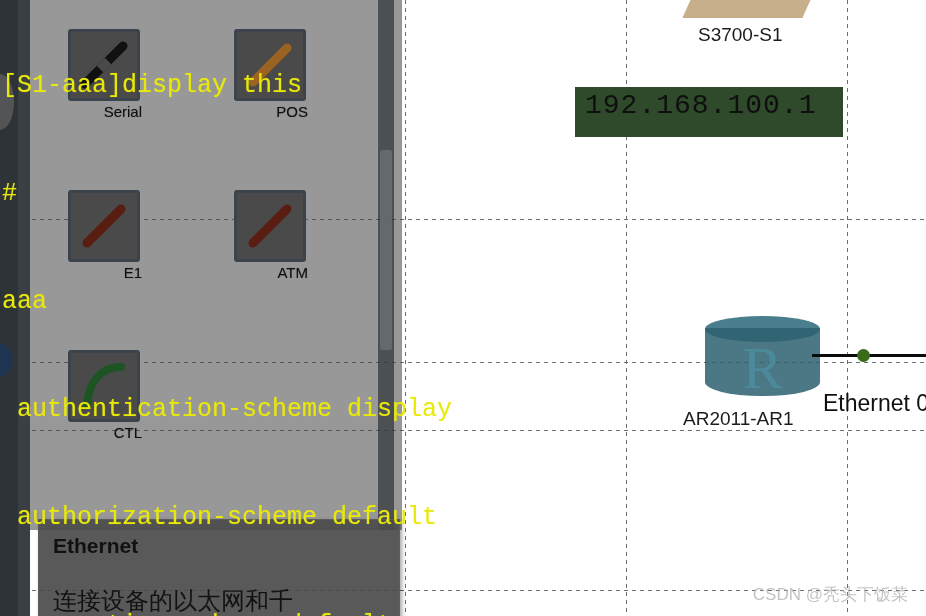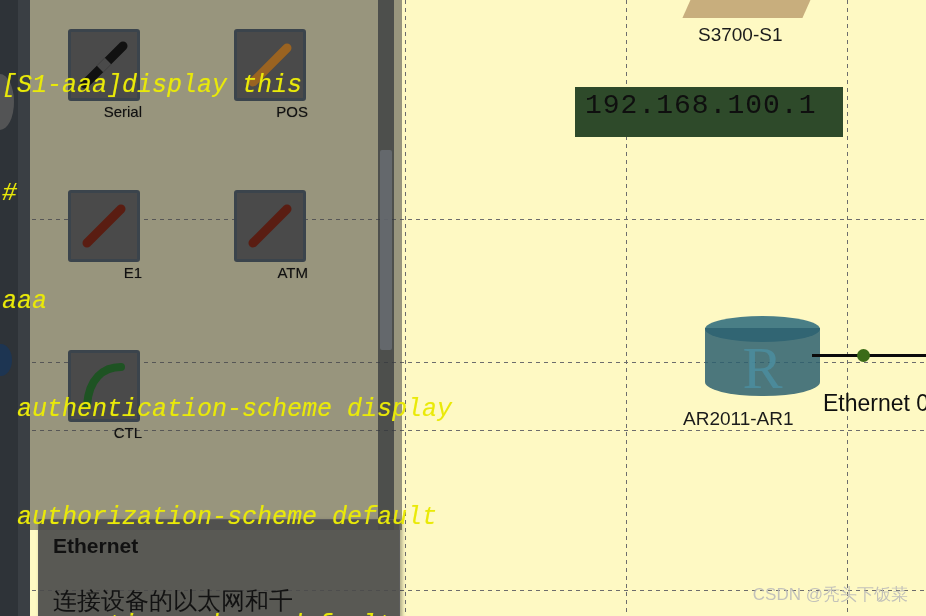--- a/index.html
+++ b/index.html
@@ -2,21 +2,21 @@
 <html><head>
 <meta charset="utf-8">
 <style>
   html,body{margin:0;padding:0;}
   body{
     width:926px;height:616px;overflow:hidden;position:relative;
     background:#414141;
     font-family:"Liberation Sans",sans-serif;
   }
   
-  #canvas{position:absolute;inset:0;background:#fef9c3;overflow:hidden;}
+  #canvas{position:absolute;inset:0;background:#ffffff;overflow:hidden;}
   .gl-v,.gl-h{position:absolute;}
   .gl-v{width:1px;top:0;bottom:0;
     background-image:linear-gradient(to bottom,#6d6d6d 0 4px,transparent 4px 8px);
     background-size:1px 8px;}
   .gl-h{height:1px;left:0;right:0;
     background-image:linear-gradient(to right,#6d6d6d 0 4px,transparent 4px 8px);
     background-size:8px 1px;}
 
   
   #left-strip{position:absolute;left:0;top:0;width:18px;height:616px;background:#2e3338;}
@@ -60,21 +60,21 @@
   #tooltip .tt-body{position:absolute;left:14px;top:50px;width:340px;font-size:24px;color:#121212;line-height:30px;margin-top:16px;}
 
   
   #cli{
     position:absolute;left:0;top:-4px;width:926px;height:620px;
     font-family:"Liberation Mono","DejaVu Sans Mono",monospace;
     font-size:25px;line-height:36px;color:#e9e909;
     white-space:pre;
     text-shadow:0 0 1px rgba(255,255,0,.35);
   }
-  #cli .ln{position:relative;height:36px;padding-left:2px;font-style:italic;}
+  #cli .ln{position:relative;height:36px;padding-left:2px;}
 
   
   #watermark{position:absolute;right:18px;bottom:10px;font-size:17px;color:#b9b9b9;opacity:.85;}
 </style>
 </head>
 <body>
 
 <div id="canvas">
 
   <div class="gl-v" style="left:405px"></div>

